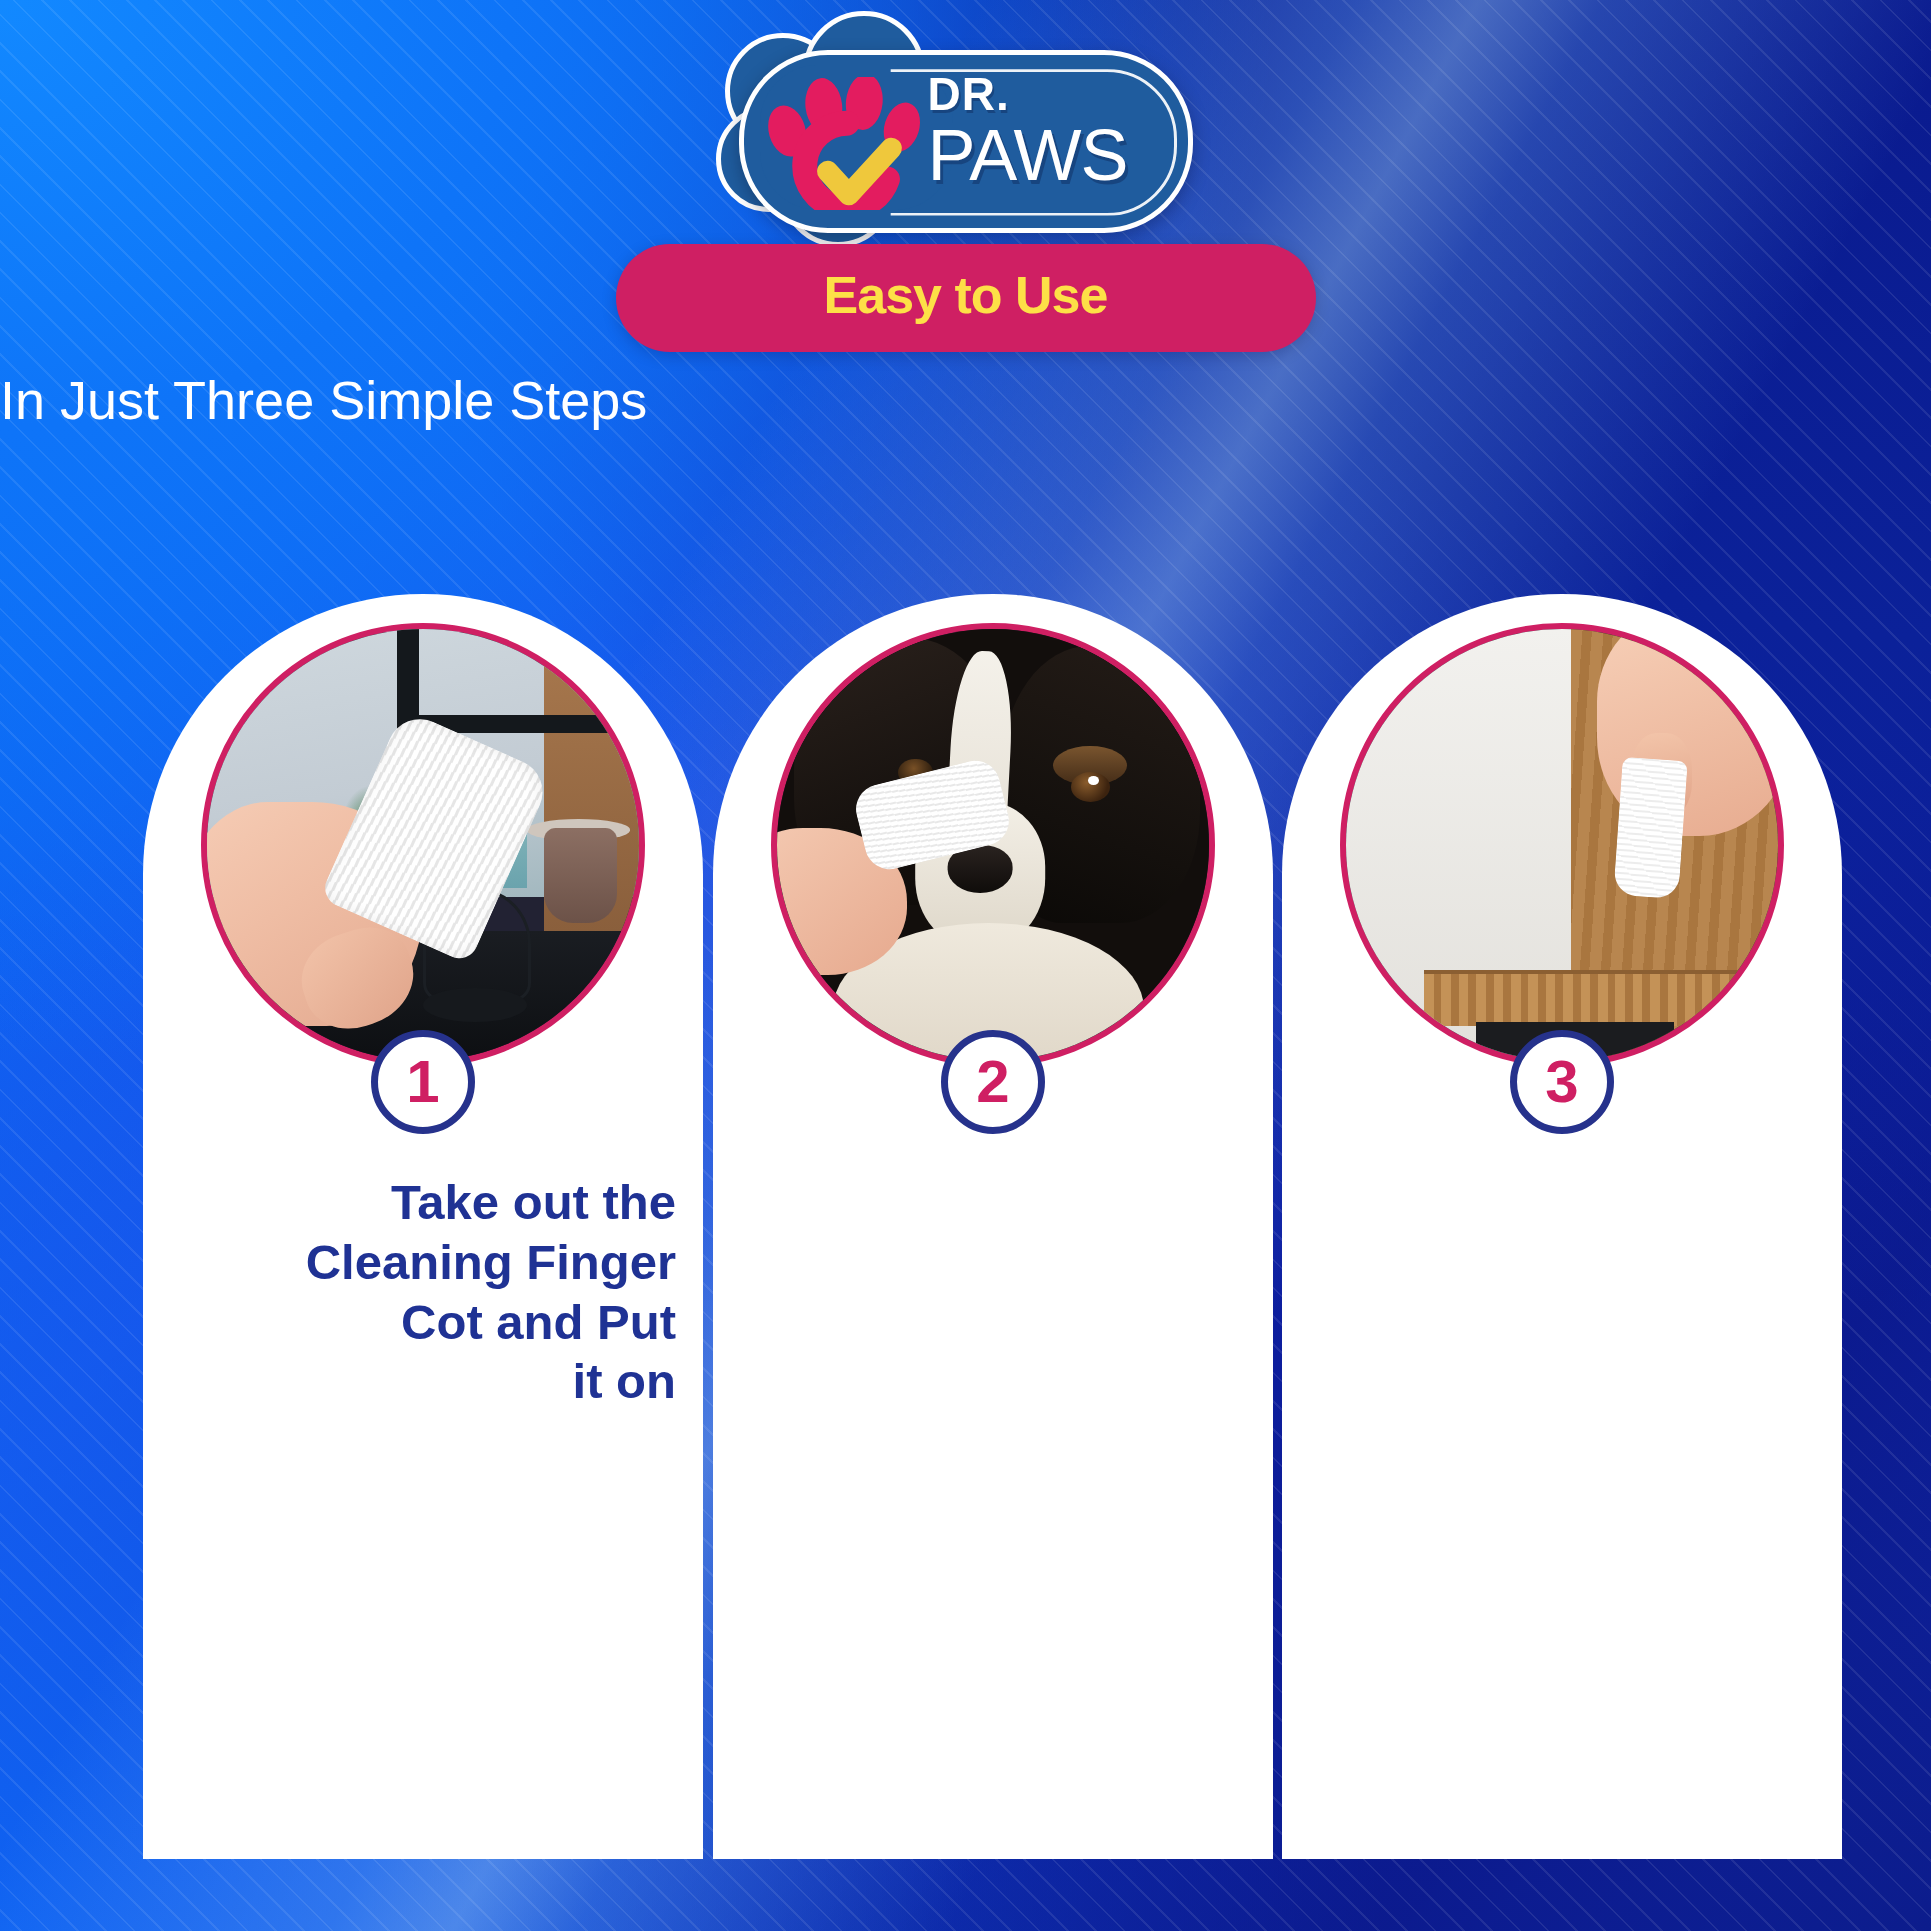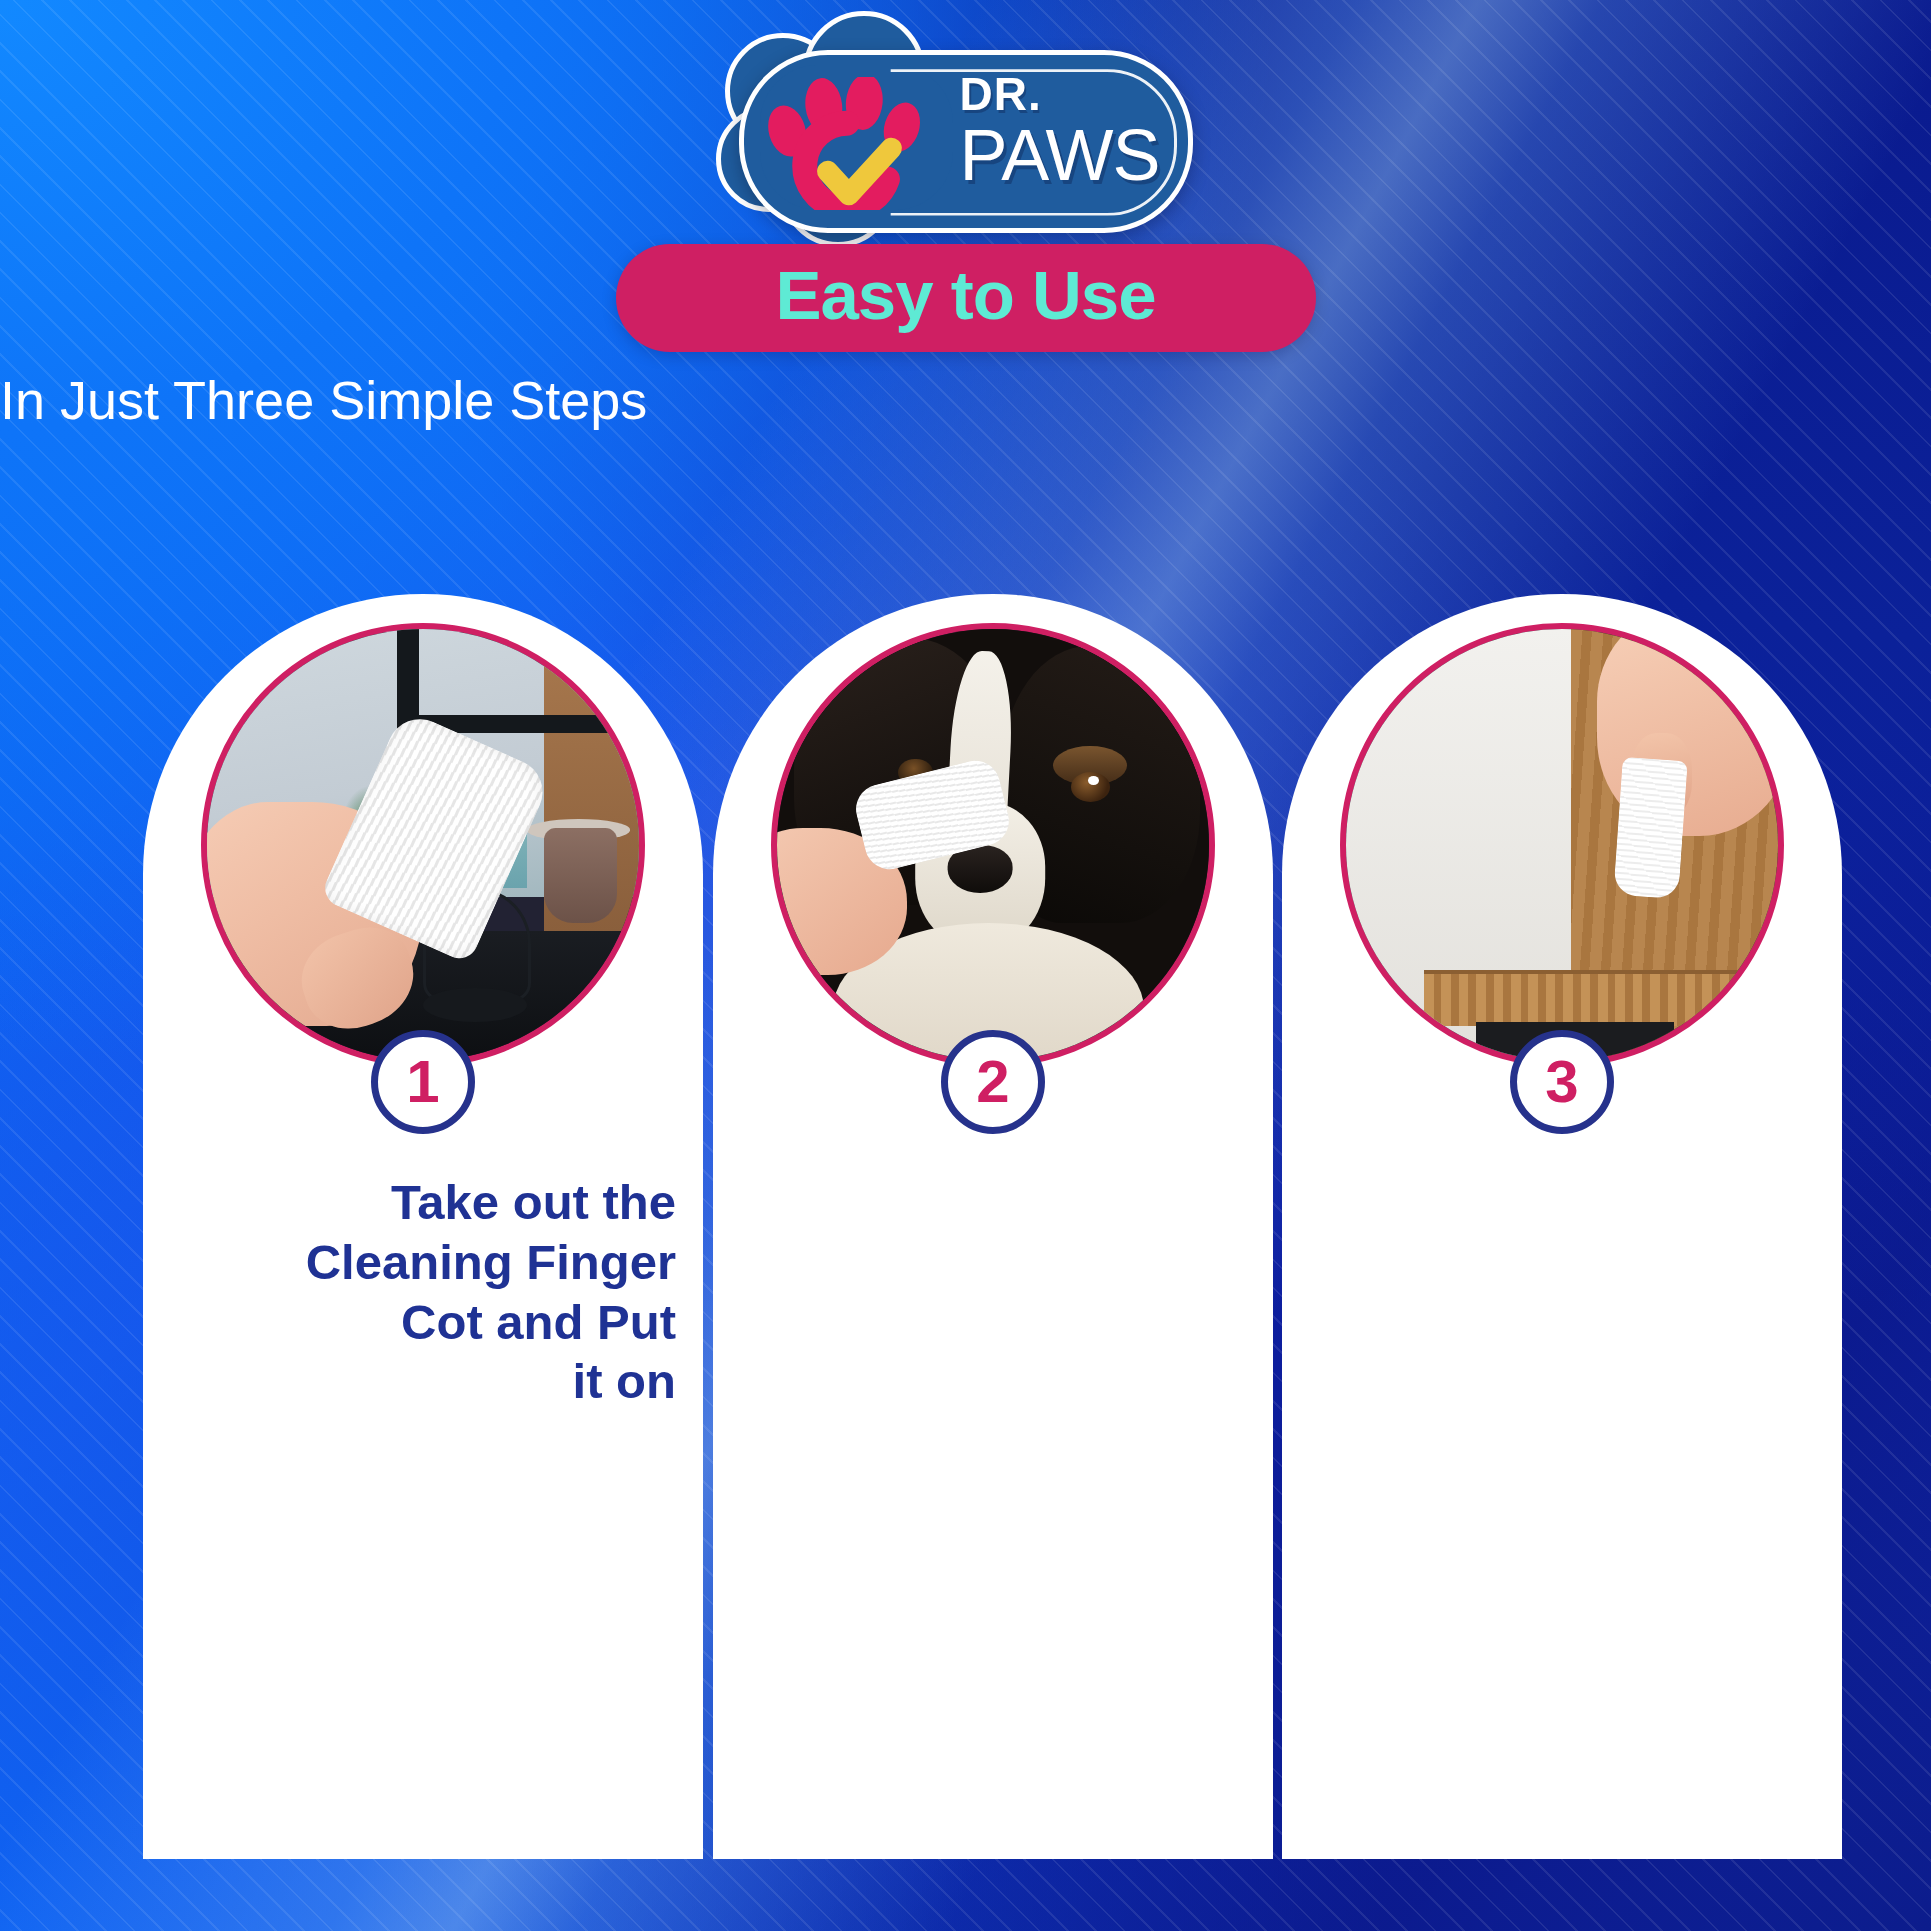--- a/index.html
+++ b/index.html
@@ -56,40 +56,40 @@
     position:absolute; background:#1f5c9e; border-radius:58px;
     left:21px; top:15.4px; width:193px; height:145px;
   }
   .logo-inner-line {
     position:absolute; left:17.4px; top:19.3px; right:15.4px; bottom:17.4px;
     border:3.9px solid rgba(255,255,255,0.92);
     border-radius:70px;
     clip-path: inset(0 0 0 32%);
   }
   .logo-paw { position:absolute; left:25px; top:27px; width:162px; height:133px; }
-  .logo-text { position:absolute; left:189px; top:21px; width:253px; height:145px; color:#ffffff;margin-left:32px; }
+  .logo-text { position:absolute; left:189px; top:21px; width:253px; height:145px; color:#ffffff; }
   .logo-dr {
     font-size:46px; font-weight:bold; letter-spacing:1px; line-height:1;
     text-shadow:1.9px 2.9px 0 rgba(0,0,40,0.25);
   }
   .logo-paws {
     font-size:72px; font-weight:normal; letter-spacing:-1px; line-height:0.95; margin-top:3.9px;
     text-shadow:2.9px 3.9px 0 rgba(0,0,40,0.25);
   }
 
   
   #headline-pill {
     position:absolute; left:50%; transform:translateX(-50%);
     top:244px; width:700px; height:108px;
     background:#cf1f63; border-radius:54px;
     display:flex; align-items:center; justify-content:center;
     box-shadow:0 3.9px 15.4px rgba(0,0,40,0.20);
   }
   #headline-text {
-    color:#5eead4; font-size:69px; font-weight:bold; letter-spacing:-1px;
+    color:#fde047; font-size:52px; font-weight:bold; letter-spacing:-1px;
     line-height:1; padding-bottom:5.8px;
   }
   #subhead {
     position:absolute; left:0; right:0; top:369px; 
     color:#ffffff; font-size:54px; font-weight:normal; letter-spacing:0px;
   }
 
   
   #cards { position:absolute; left:0; top:594px; width:1931px; height:1274px; }
   .card {

